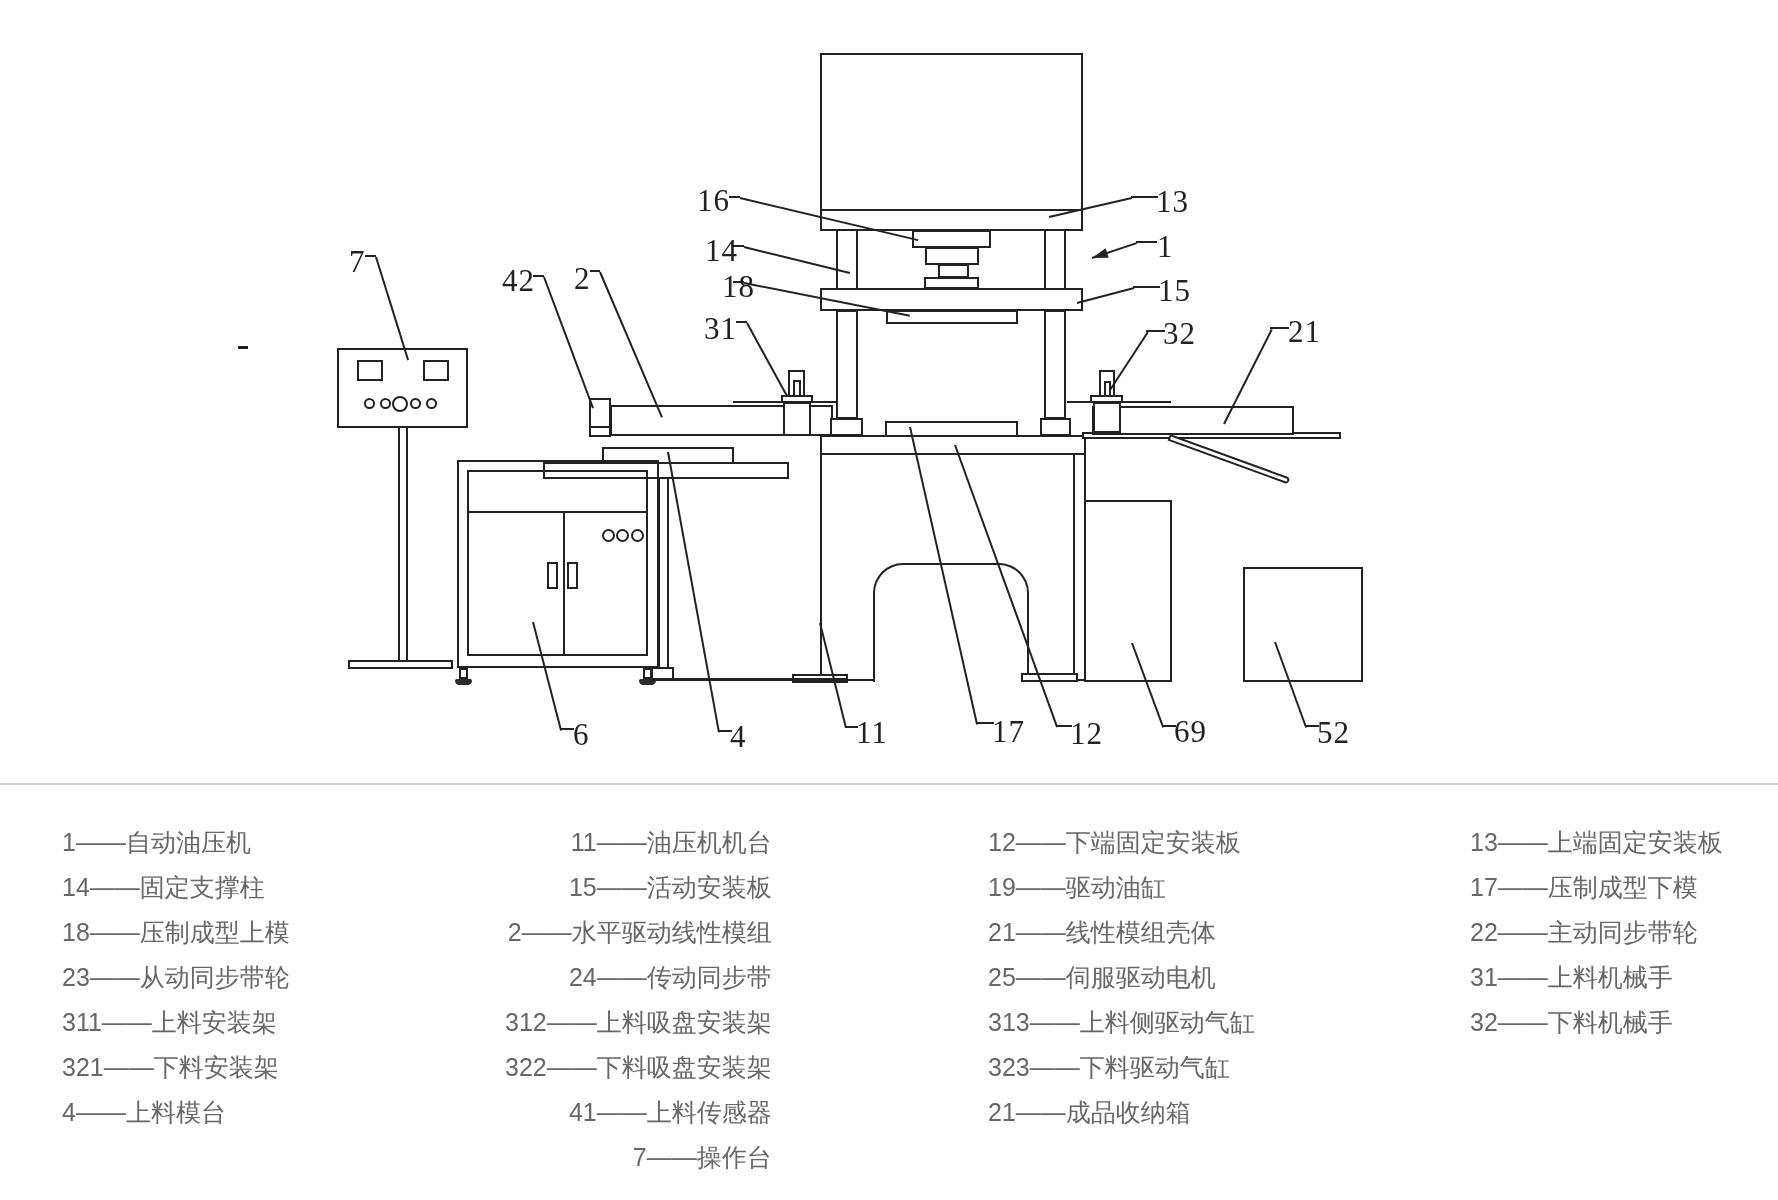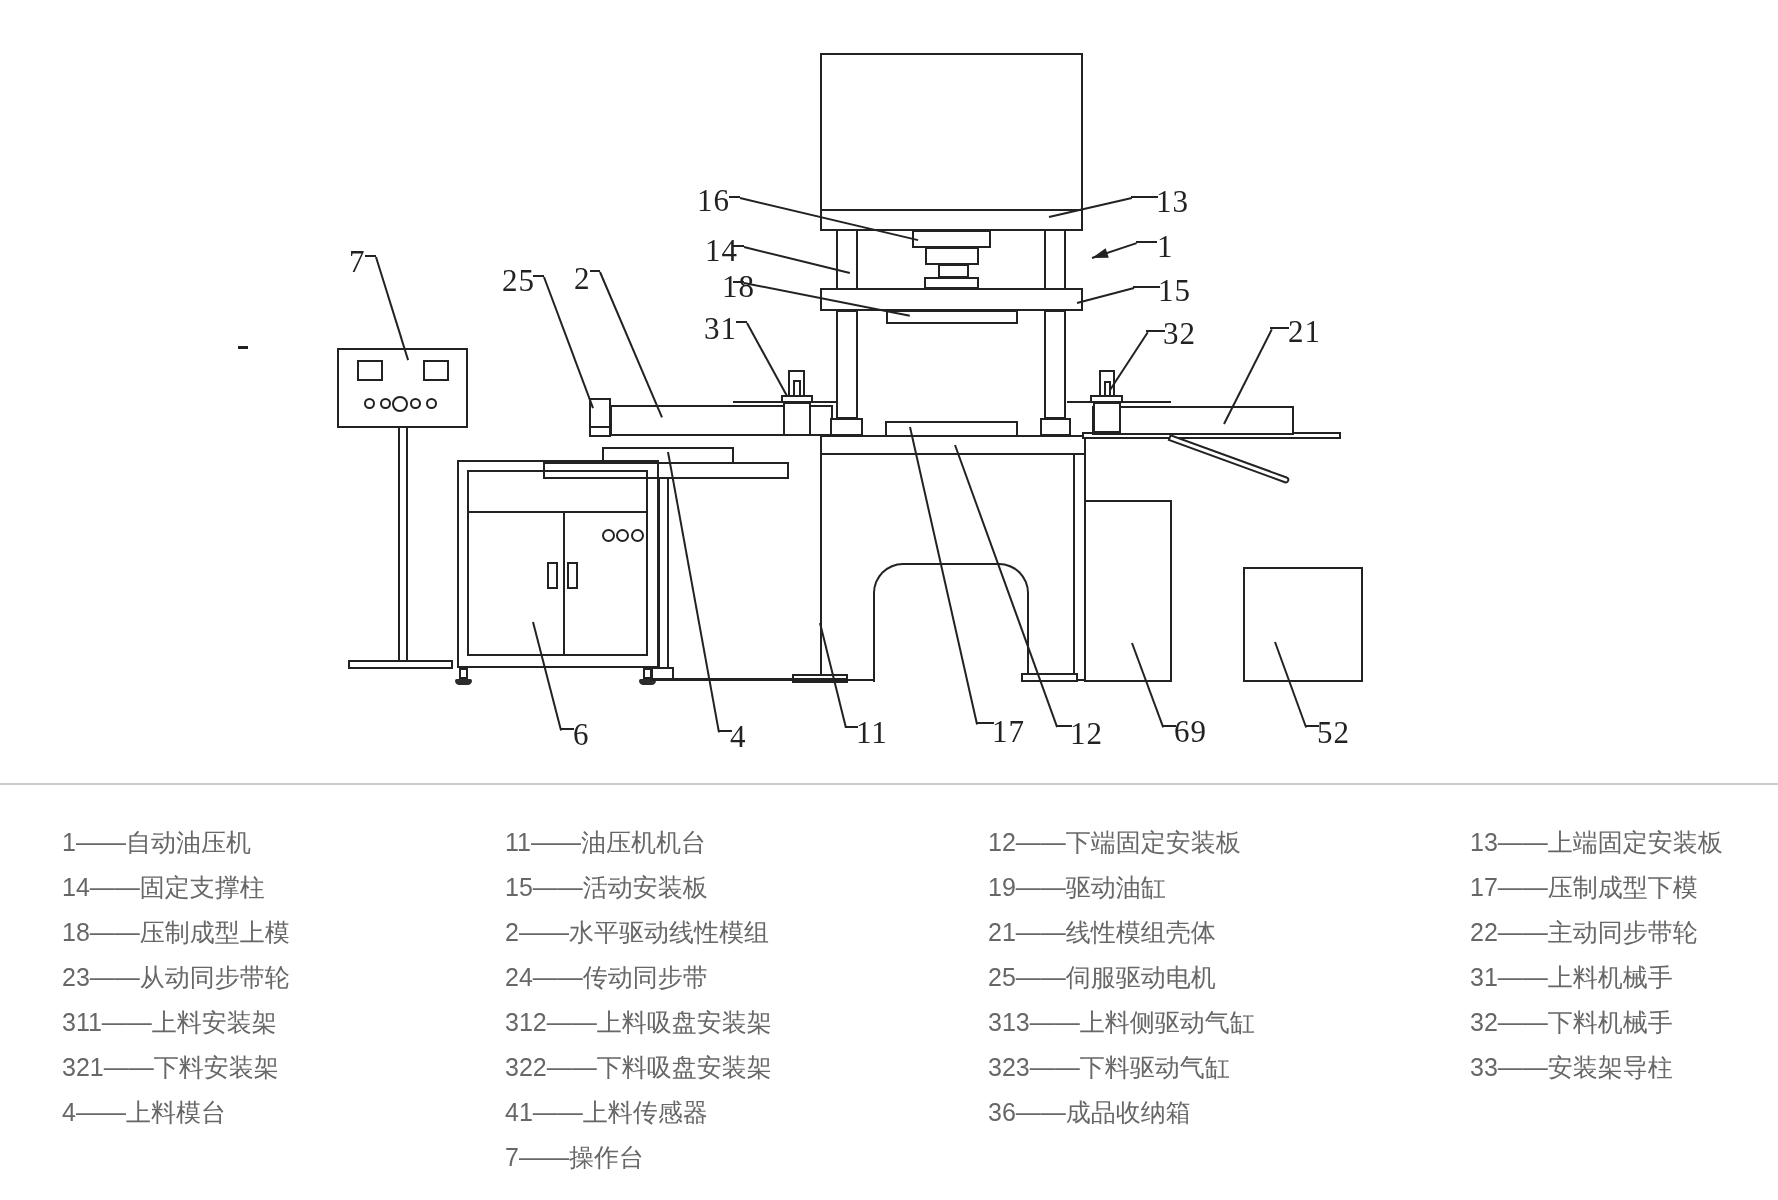--- a/index.html
+++ b/index.html
@@ -148,62 +148,61 @@
   <div class="co" style="left:697px;top:183px;">16</div>
   <div class="co" style="left:705px;top:233px;">14</div>
   <div class="co" style="left:722px;top:269px;">18</div>
   <div class="co" style="left:704px;top:311px;">31</div>
   <div class="co" style="left:1156px;top:184px;">13</div>
   <div class="co" style="left:1157px;top:229px;">1</div>
   <div class="co" style="left:1158px;top:273px;">15</div>
   <div class="co" style="left:1163px;top:316px;">32</div>
   <div class="co" style="left:1288px;top:314px;">21</div>
   <div class="co" style="left:349px;top:244px;">7</div>
-  <div class="co" style="left:502px;top:263px;">25</div>
+  <div class="co" style="left:502px;top:263px;">42</div>
   <div class="co" style="left:574px;top:261px;">2</div>
   <div class="co" style="left:573px;top:717px;">6</div>
   <div class="co" style="left:730px;top:719px;">4</div>
   <div class="co" style="left:856px;top:715px;">11</div>
   <div class="co" style="left:992px;top:714px;">17</div>
   <div class="co" style="left:1070px;top:716px;">12</div>
   <div class="co" style="left:1174px;top:714px;">69</div>
   <div class="co" style="left:1317px;top:715px;">52</div>
 
   <div class="divider"></div>
 
   <div class="lcol" style="left:62px;">
     <div class="lrow">1——自动油压机</div>
     <div class="lrow">14——固定支撑柱</div>
     <div class="lrow">18——压制成型上模</div>
     <div class="lrow">23——从动同步带轮</div>
     <div class="lrow">311——上料安装架</div>
     <div class="lrow">321——下料安装架</div>
     <div class="lrow">4——上料模台</div>
   </div>
-  <div class="lcol" style="left:505px;">
+  <div class="lcol" style="left:505px;text-align:right;">
     <div class="lrow">11——油压机机台</div>
     <div class="lrow">15——活动安装板</div>
     <div class="lrow">2——水平驱动线性模组</div>
     <div class="lrow">24——传动同步带</div>
     <div class="lrow">312——上料吸盘安装架</div>
     <div class="lrow">322——下料吸盘安装架</div>
     <div class="lrow">41——上料传感器</div>
     <div class="lrow">7——操作台</div>
   </div>
   <div class="lcol" style="left:988px;">
     <div class="lrow">12——下端固定安装板</div>
     <div class="lrow">19——驱动油缸</div>
     <div class="lrow">21——线性模组壳体</div>
     <div class="lrow">25——伺服驱动电机</div>
     <div class="lrow">313——上料侧驱动气缸</div>
     <div class="lrow">323——下料驱动气缸</div>
-    <div class="lrow">36——成品收纳箱</div>
+    <div class="lrow">21——成品收纳箱</div>
   </div>
   <div class="lcol" style="left:1470px;">
     <div class="lrow">13——上端固定安装板</div>
     <div class="lrow">17——压制成型下模</div>
     <div class="lrow">22——主动同步带轮</div>
     <div class="lrow">31——上料机械手</div>
     <div class="lrow">32——下料机械手</div>
-    <div class="lrow">33——安装架导柱</div>
   </div>
 
 </div>
 
 </body></html>

